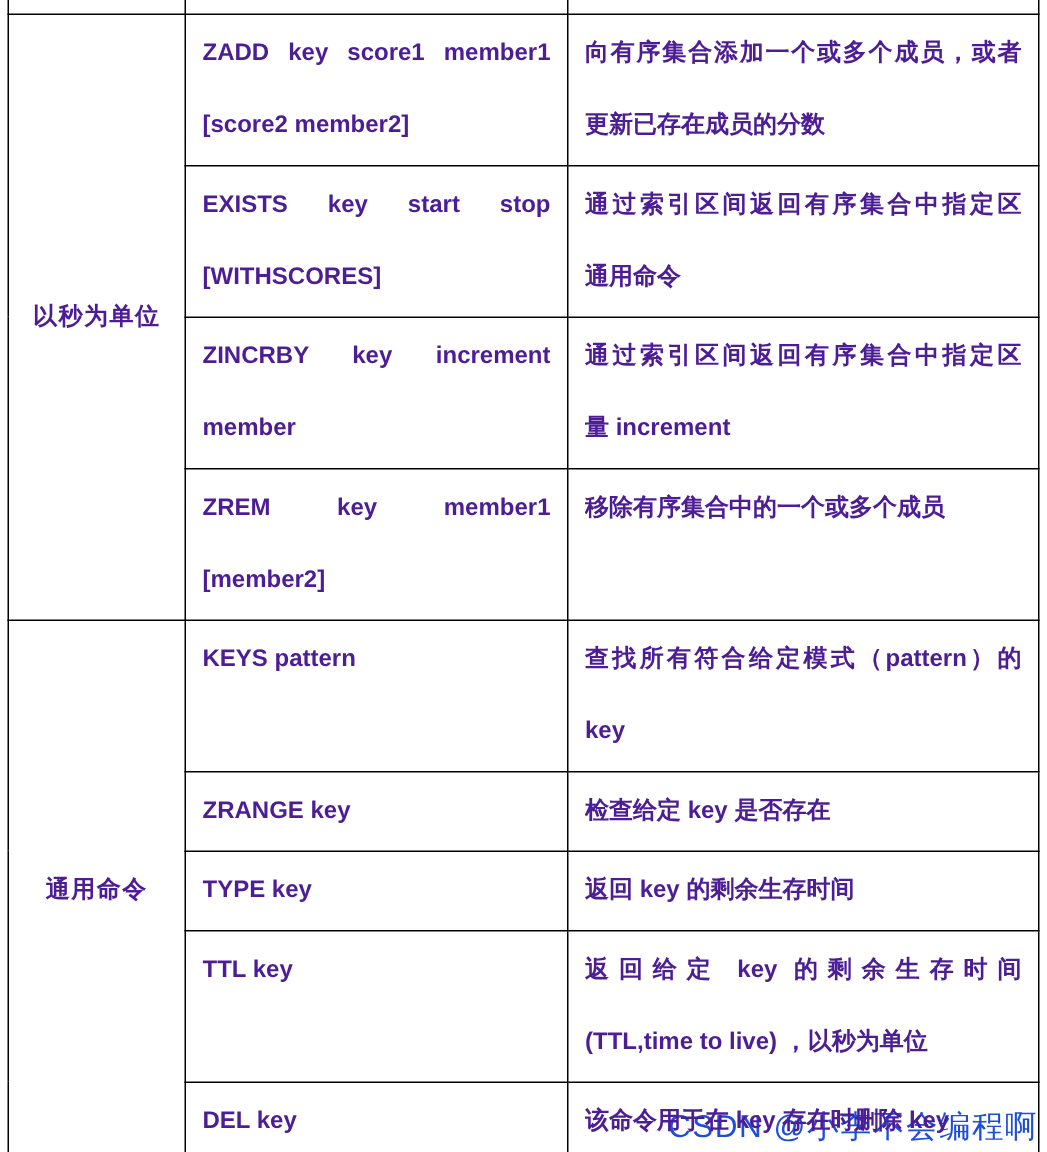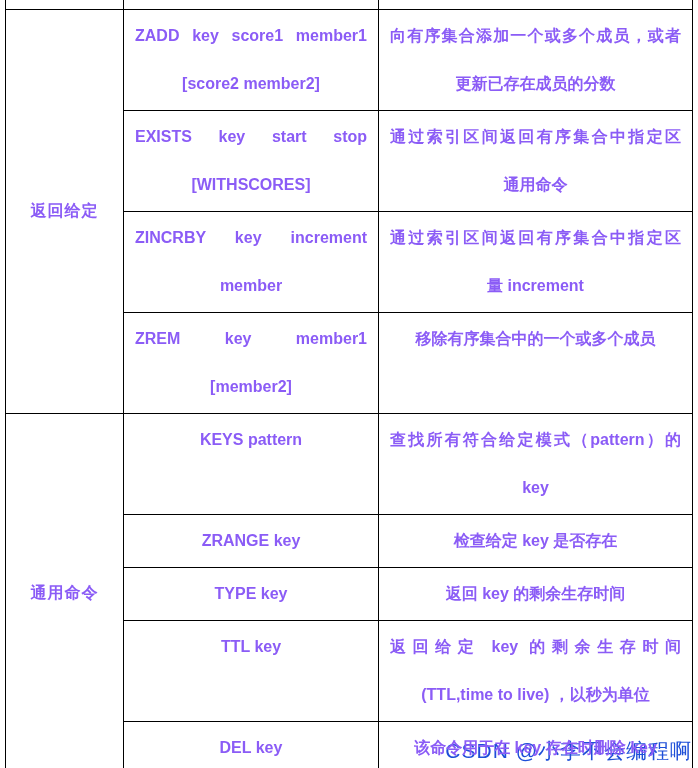--- a/index.html
+++ b/index.html
@@ -23,40 +23,40 @@
     width: 687px;
     border-bottom: 4px solid #000;
   }
   col.c-cat  { width: 118px; }
   col.c-cmd  { width: 255px; }
   col.c-desc { width: 314px; }
   td {
     border: 1.5px solid #000;
     vertical-align: top;
     background: transparent;
-    color: #8b5cf6;
+    color: #4c1d95;
     font-weight: bold;
     font-size: 16px;
   }
   tr.partial-row td {
     border-top: none;
     height: 9px;
     padding: 0;
   }
   td.cat-cell {
     vertical-align: middle;
     text-align: center;
     letter-spacing: 1px;
   }
   td.cell { padding: 2px 11px; }
   .line {
     line-height: 48px;
     height: 48px;
     overflow: hidden;
-    text-align: center;
+    text-align: left;
     white-space: nowrap;
   }
   .line.justify {
     white-space: normal;
     text-align: justify;
     text-align-last: justify;
   }
   .watermark {
     position: absolute;
     z-index: 0;
@@ -80,21 +80,21 @@
         <col class="c-cmd">
         <col class="c-desc">
     </colgroup>
     <tbody id="table-body">
       <tr class="partial-row">
         <td></td>
         <td></td>
         <td></td>
       </tr>
     <tr>
-          <td class="cat-cell" rowspan="4">返回给定</td>
+          <td class="cat-cell" rowspan="4">以秒为单位</td>
           <td class="cell">
             <div class="line justify">ZADD key score1 member1</div>
             <div class="line">[score2 member2]</div>
           </td>
           <td class="cell">
             <div class="line justify">向有序集合添加一个或多个成员，或者</div>
             <div class="line">更新已存在成员的分数</div>
           </td>
         </tr>
         <tr>

